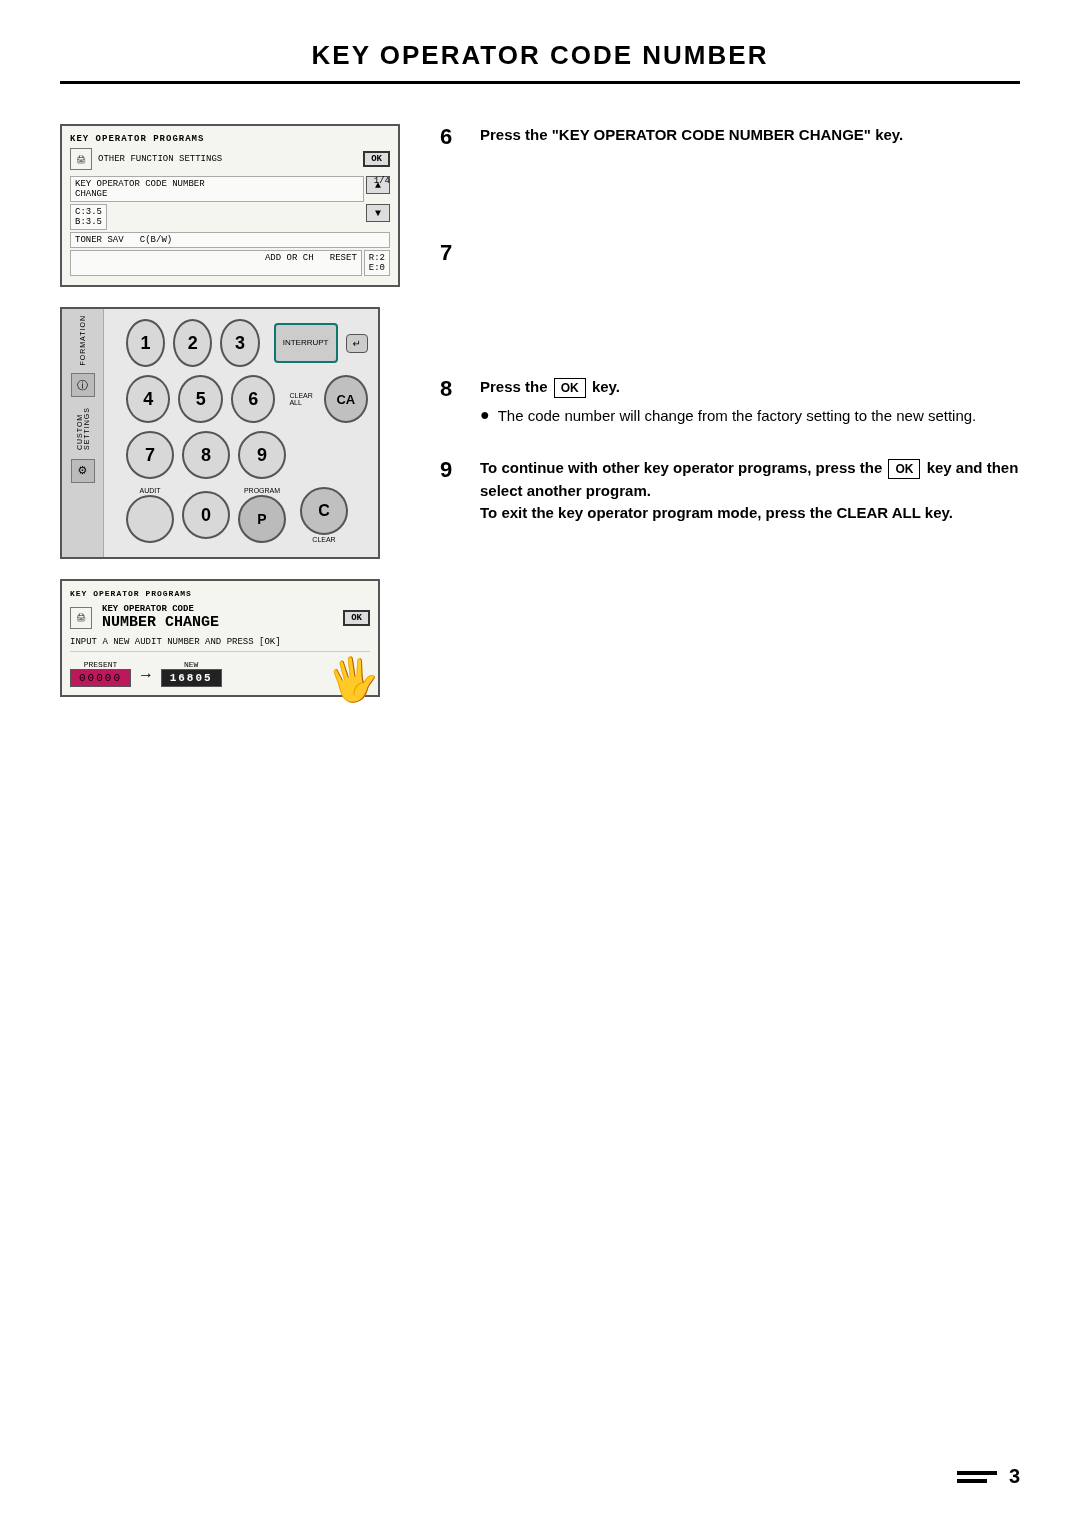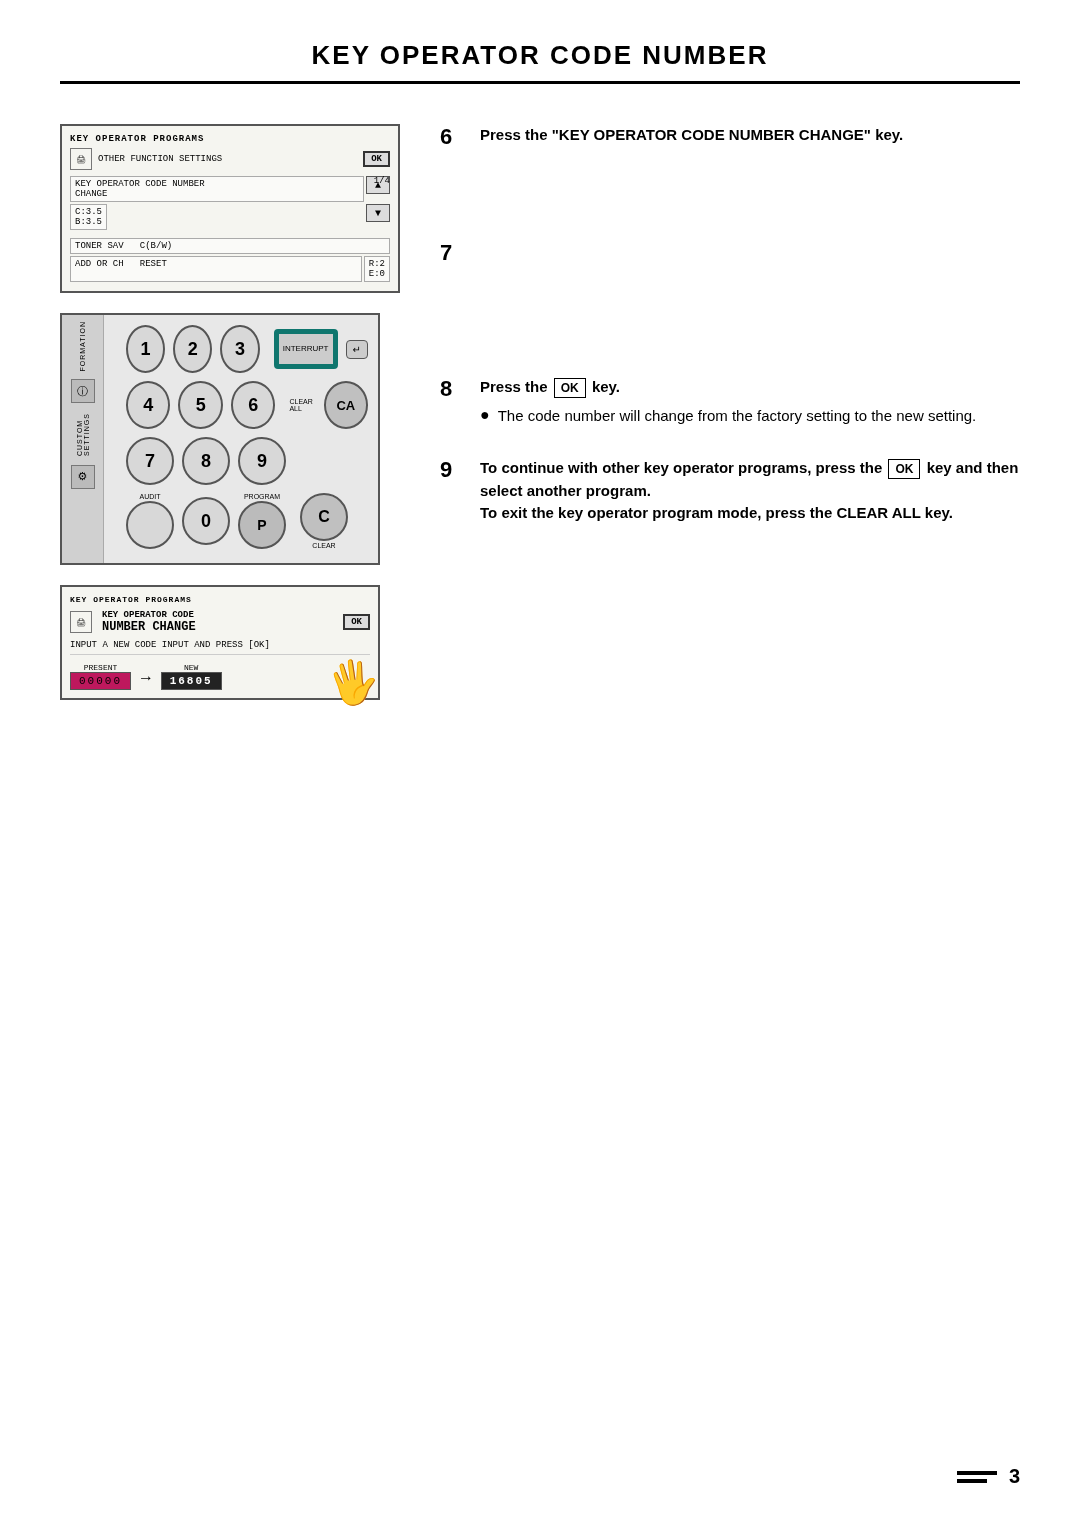--- a/index.html
+++ b/index.html
@@ -154,21 +154,21 @@
     .key-btn.c-btn {
       width: 48px;
       height: 48px;
       border-radius: 50%;
       background: #c0c0c0;
       border: 2px solid #555;
       font-size: 16px;
       font-weight: bold;
     }
     .interrupt-btn {
-      border: 5px solid #0f766e;
+      border: 2px solid #0f766e;
       background: #ccc;
       padding: 4px 8px;
       font-size: 9px;
       border-radius: 4px;
       width: 64px;
       height: 40px;
       display: flex;
       align-items: center;
       justify-content: center;
       text-align: center;
@@ -335,25 +335,25 @@
           <div class="lcd-cell-row">
             <div class="lcd-cell" style="flex:1;">KEY OPERATOR CODE NUMBER<br>CHANGE</div>
             <div style="display:flex; flex-direction:column; gap:2px;">
               <div class="lcd-arrow-btn">▲</div>
             </div>
           </div>
           <div class="lcd-cell-row" style="margin-top:2px;">
             <div class="lcd-cell" style="font-size:9px; white-space:nowrap;">C:3.5<br>B:3.5</div>
             <div class="lcd-arrow-btn">▼</div>
           </div>
-          <div class="lcd-cell-row" style="margin-top:8px;border-radius:6px;">
+          <div class="lcd-cell-row" style="margin-top:2px;border-radius:6px;">
             <div class="lcd-cell" style="flex:1;">TONER SAV&nbsp;&nbsp;&nbsp;C(B/W)</div>
           </div>
           <div class="lcd-cell-row" style="margin-top:2px;">
-            <div class="lcd-cell" style="flex:1;">ADD OR CH&nbsp;&nbsp;&nbsp;RESET</div>
+            <div class="lcd-cell" style="flex:1;text-align:right;">ADD OR CH&nbsp;&nbsp;&nbsp;RESET</div>
             <div class="lcd-cell" style="font-size:9px; white-space:nowrap;">R:2<br>E:0</div>
           </div>
         </div>
       </div>
 
       <div class="keypad-container" style="position:relative; min-height:210px;">
 
         <div class="keypad-sidebar">
           <div class="sidebar-label" style="writing-mode:vertical-rl; transform:rotate(180deg); font-size:7px; margin-bottom:4px;">FORMATION</div>
           <div class="sidebar-icon" style="font-size:11px; margin-bottom:6px;">ⓘ</div>
@@ -414,25 +414,25 @@
       </div>
 
       <div class="lcd-input-screen">
         <div class="lcd-input-header">
           <div class="lcd-input-title">KEY OPERATOR PROGRAMS</div>
         </div>
         <div class="lcd-input-header" style="margin-top:4px;">
           <div class="lcd-small-icon">🖨</div>
           <div style="margin-left:4px;">
             <div style="font-size:9px; font-weight:bold;">KEY OPERATOR CODE</div>
-            <div style="font-size:12px; font-weight:bold;">NUMBER CHANGE</div>
+            <div style="font-size:15px; font-weight:bold;">NUMBER CHANGE</div>
           </div>
           <div class="lcd-ok-box" style="margin-left:auto;">OK</div>
         </div>
-        <div class="lcd-prompt-row" style="margin-top:6px;">INPUT A NEW CODE INPUT AND PRESS [OK]</div>
+        <div class="lcd-prompt-row" style="margin-top:6px;">INPUT A NEW AUDIT NUMBER AND PRESS [OK]</div>
         <div class="lcd-values-row" style="position:relative;align-items:center;">
           <div>
             <div class="lcd-val-label">PRESENT</div>
             <div class="lcd-val-box">00000</div>
           </div>
           <div class="arrow-symbol">→</div>
           <div>
             <div class="lcd-val-label">NEW</div>
             <div class="lcd-val-box highlighted">16805</div>
           </div>

